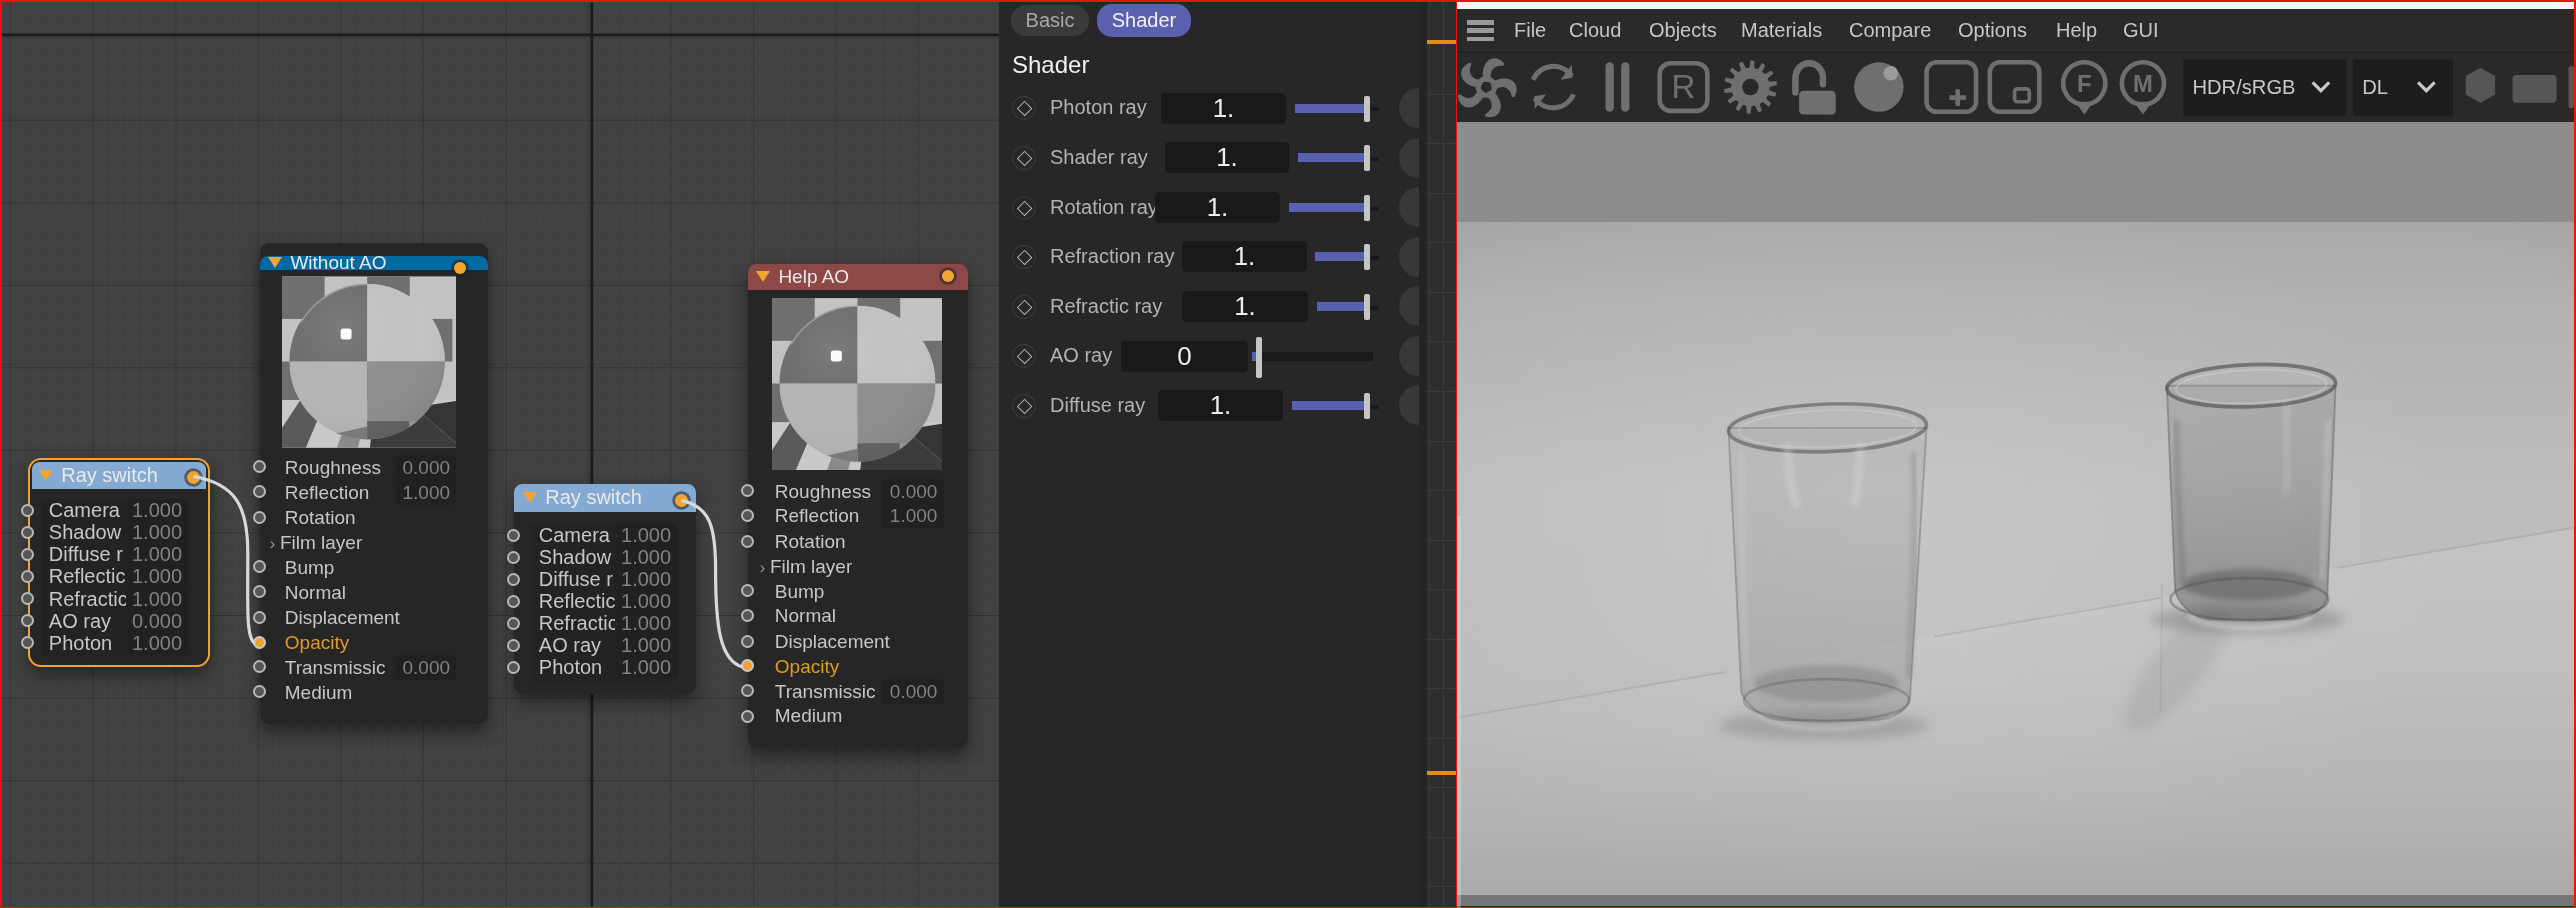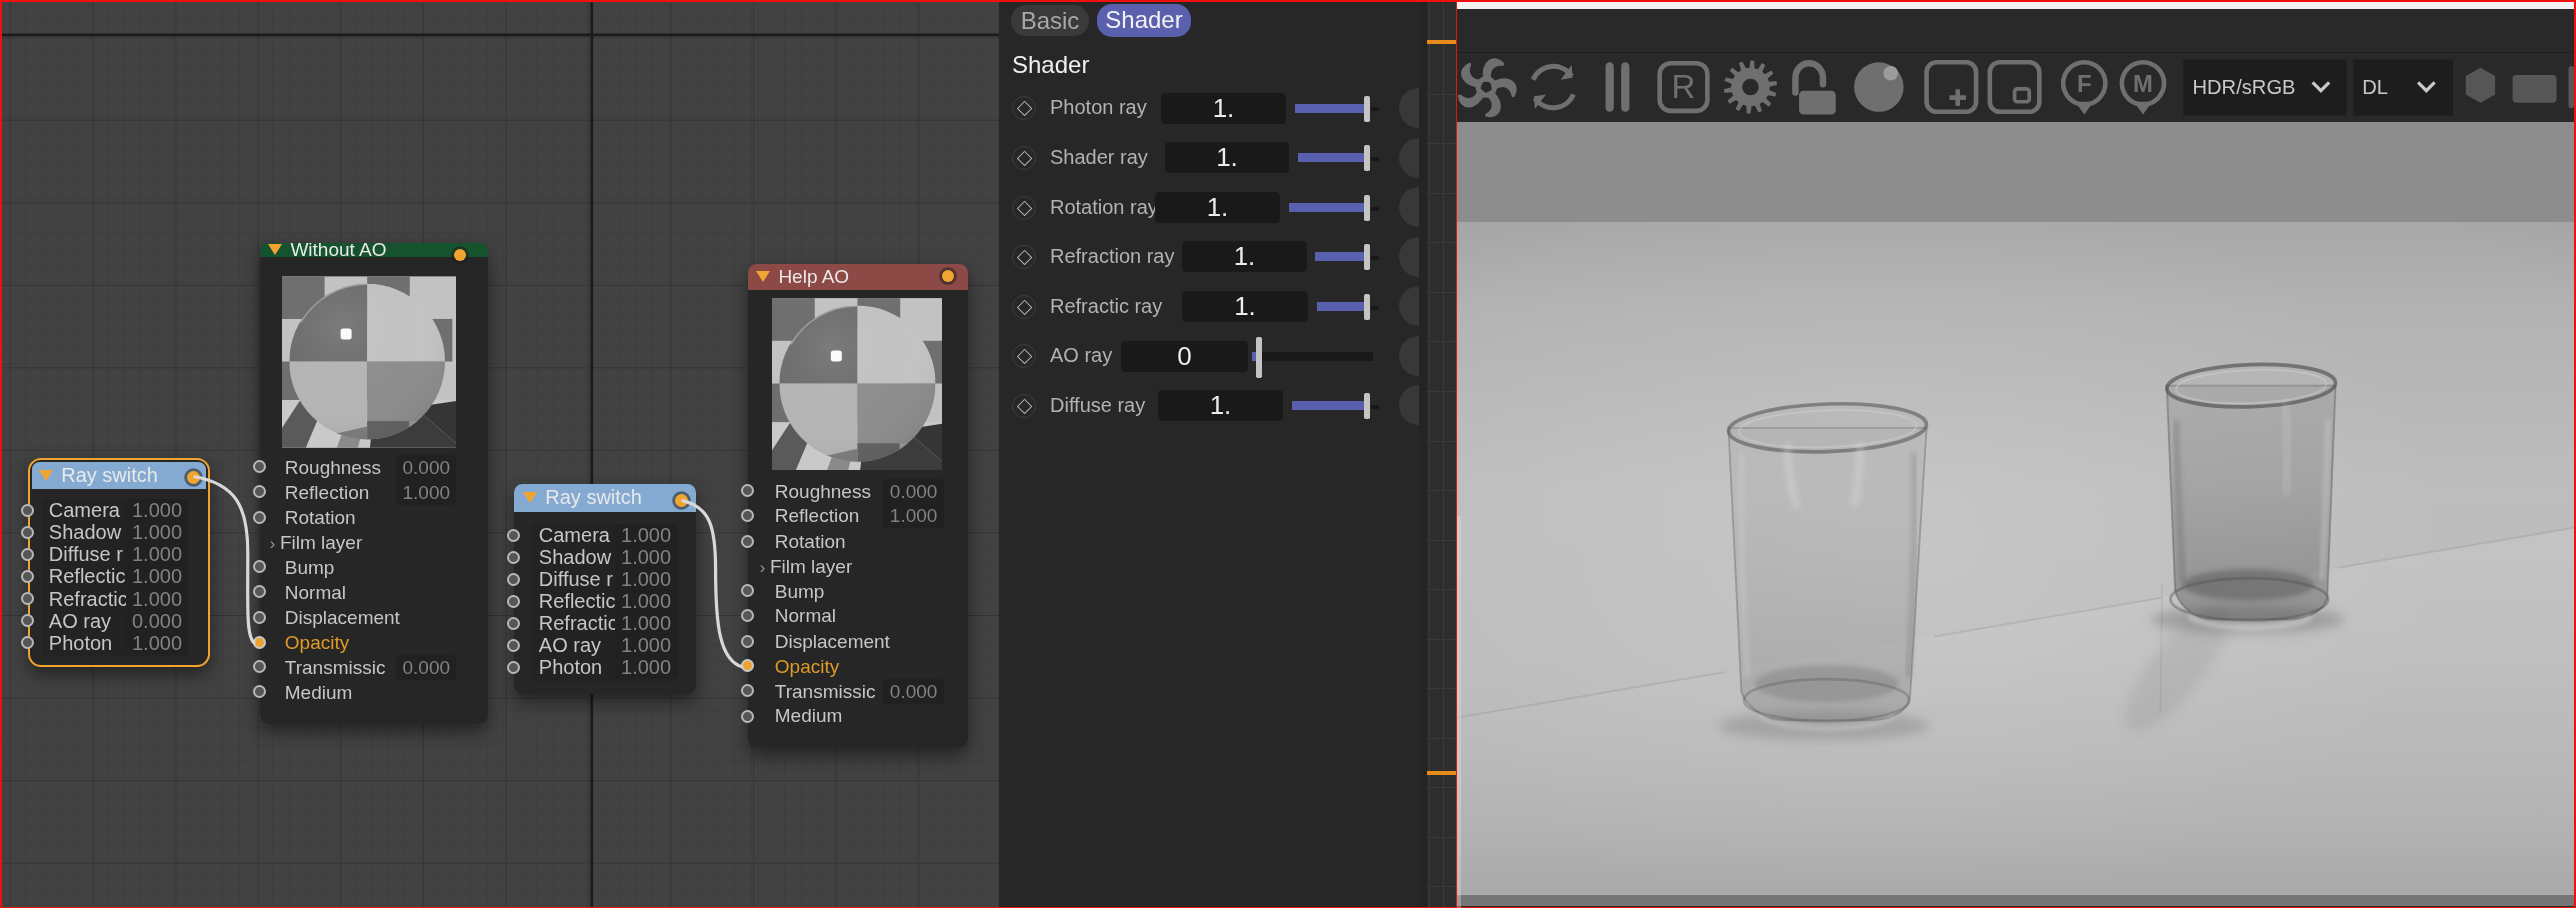--- a/index.html
+++ b/index.html
@@ -11,21 +11,21 @@
 .node { position:absolute; background:#262626; border-radius:9.2px; box-shadow:0 7.3px 16.5px rgba(0,0,0,0.45); }
 .nhead { display:flex; align-items:center; color:#e9e9e9; position:relative; border-radius:8.3px 8.3px 0 0; }
 .tri { width:0; height:0; border-left:7.3px solid transparent; border-right:7.3px solid transparent; border-top:11px solid #f2a430; }
 .odot { position:absolute; border-radius:50%; background:#f2a430; }
 .prow { position:relative; color:#c6c6c6; }
 .prow .val { position:absolute; color:#828282; background:#212121; padding:0 6.4px; border-radius:3.7px; }
 .port { position:absolute; border-radius:50%; background:#565656; border:2.8px solid #b8b8b8; width:13px; height:13px; }
 .port.orange { background:#f0a231; border-color:#c9c9c9; }
 
 #panel { position:absolute; left:999px; top:1.8px; width:420px; height:905px; background:#272727; overflow:hidden; }
-.tab { position:absolute; border-radius:15px; font-size:24px; display:flex; align-items:center; justify-content:center; }
+.tab { position:absolute; border-radius:15px; font-size:20px; display:flex; align-items:center; justify-content:center; }
 .diamond { position:absolute; width:24px; height:24px; border:0.9px solid #3e3e3e; border-radius:50%; }
 .diamond:after { content:""; position:absolute; left:6.4px; top:6.4px; width:9.2px; height:9.2px; border:1.8px solid #b2b2b2; transform:rotate(45deg); }
 .plabel { position:absolute; color:#b2b2b2; font-size:20px; }
 .pinput { position:absolute; height:31px; background:#191919; border-radius:4.6px; color:#ededed; font-size:26px; text-align:center; line-height:31px; }
 .sbar { position:absolute; height:9.2px; background:#5a60b0; }
 .shandle { position:absolute; width:6.4px; height:26px; background:#c4c4c4; border-radius:1.8px; }
 .strack { position:absolute; height:4.6px; background:#191919; }
 .bump { position:absolute; width:40px; height:40px; border-radius:50%; background:#383838; }
 
 #gapstrip { position:absolute; left:1419px; top:1.8px; width:8.3px; height:905px; background:#242424; }
@@ -143,21 +143,21 @@
       <div class="prow" style="left:25px;top:40px;height:22px;line-height:22px;font-size:20px;position:absolute;width:157px;">Camera<span class="val" style="right:18.3px;">1.000</span></div>
       <div class="prow" style="left:25px;top:62px;height:22px;line-height:22px;font-size:20px;position:absolute;width:157px;">Shadow<span class="val" style="right:18.3px;">1.000</span></div>
       <div class="prow" style="left:25px;top:84px;height:22px;line-height:22px;font-size:20px;position:absolute;width:157px;">Diffuse r<span class="val" style="right:18.3px;">1.000</span></div>
       <div class="prow" style="left:25px;top:106px;height:22px;line-height:22px;font-size:20px;position:absolute;width:157px;">Reflectic<span class="val" style="right:18.3px;">1.000</span></div>
       <div class="prow" style="left:25px;top:128px;height:22px;line-height:22px;font-size:20px;position:absolute;width:157px;">Refractic<span class="val" style="right:18.3px;">1.000</span></div>
       <div class="prow" style="left:25px;top:150px;height:22px;line-height:22px;font-size:20px;position:absolute;width:157px;">AO ray<span class="val" style="right:18.3px;">1.000</span></div>
       <div class="prow" style="left:25px;top:172px;height:22px;line-height:22px;font-size:20px;position:absolute;width:157px;">Photon<span class="val" style="right:18.3px;">1.000</span></div>
     </div>
 
     <div class="node" style="left:258px;top:241px;width:228px;height:481px;">
-      <div class="nhead" style="height:14px;background:#14532d;font-size:19px;border-radius:8.3px 8.3px 0 0;">
+      <div class="nhead" style="height:14px;background:#0369a1;font-size:19px;border-radius:8.3px 8.3px 0 0;margin-top:13px;">
         <span class="tri" style="margin-left:8.3px;"></span>
           <span style="margin-left:8.3px;">Without AO</span>
         <span class="odot" style="width:12px;height:12px;left:194px;top:6.4px;box-shadow:0 0 0 2.8px rgba(30,30,30,0.55);"></span>
       </div>
       <svg width="174" height="172" style="position:absolute;left:22px;top:33px;" viewBox="0 0 190 187">
           <use href="#prevg"></use>
         </svg>
       <div class="port" style="left:-6.4px;top:217px;"></div>
       <div class="port" style="left:-6.4px;top:242px;"></div>
       <div class="port" style="left:-6.4px;top:268px;"></div>
@@ -287,20 +287,33 @@
     <div style="position:absolute;left:0;top:686px;width:29px;height:0.9px;background:#3a3a3a;"></div>
     <div style="position:absolute;left:0;top:736px;width:29px;height:0.9px;background:#3a3a3a;"></div>
     <div style="position:absolute;left:0;top:785px;width:29px;height:0.9px;background:#3a3a3a;"></div>
     <div style="position:absolute;left:0;top:835px;width:29px;height:0.9px;background:#3a3a3a;"></div>
     <div style="position:absolute;left:0;top:884px;width:29px;height:0.9px;background:#3a3a3a;"></div>
     <div style="position:absolute;left:0;top:38px;width:29px;height:4.6px;background:#e68a19;"></div>
     <div style="position:absolute;left:0;top:769px;width:29px;height:4.6px;background:#e68a19;"></div>
   </div>
   <div id="rightwin">
     <div id="whiteband"></div>
+    <div id="menubar">
+      <div style="position:absolute;left:10px;top:11px;width:27px;height:4.6px;background:#9a9a9a;"></div>
+      <div style="position:absolute;left:10px;top:19px;width:27px;height:4.6px;background:#9a9a9a;"></div>
+      <div style="position:absolute;left:10px;top:27.5px;width:27px;height:4.6px;background:#9a9a9a;"></div>
+      <span class="mitem" style="left:57px;">File</span>
+      <span class="mitem" style="left:112px;">Cloud</span>
+      <span class="mitem" style="left:192px;">Objects</span>
+      <span class="mitem" style="left:284px;">Materials</span>
+      <span class="mitem" style="left:392px;">Compare</span>
+      <span class="mitem" style="left:501px;">Options</span>
+      <span class="mitem" style="left:599px;">Help</span>
+      <span class="mitem" style="left:666px;">GUI</span>
+    </div>
     <div id="toolbar">
       <svg width="1117" height="69" style="position:absolute;left:0;top:0" viewBox="0 0 1218 75">
         <g fill="#6f6f6f" stroke="none">
           <g transform="translate(32,37) scale(0.9)">
             <path d="M3,-8 C14,-30 30,-26 32,-12 C22,-20 12,-16 8,-4 Z" stroke="#6f6f6f" stroke-width="4" stroke-linejoin="round" transform="rotate(254)"></path>
             <path d="M3,-8 C14,-30 30,-26 32,-12 C22,-20 12,-16 8,-4 Z" stroke="#6f6f6f" stroke-width="4" stroke-linejoin="round" transform="rotate(326)"></path>
             <path d="M3,-8 C14,-30 30,-26 32,-12 C22,-20 12,-16 8,-4 Z" stroke="#6f6f6f" stroke-width="4" stroke-linejoin="round" transform="rotate(38)"></path>
             <path d="M3,-8 C14,-30 30,-26 32,-12 C22,-20 12,-16 8,-4 Z" stroke="#6f6f6f" stroke-width="4" stroke-linejoin="round" transform="rotate(110)"></path>
             <path d="M3,-8 C14,-30 30,-26 32,-12 C22,-20 12,-16 8,-4 Z" stroke="#6f6f6f" stroke-width="4" stroke-linejoin="round" transform="rotate(182)"></path>
             <circle r="10" fill="none" stroke="#6f6f6f" stroke-width="6"></circle>

